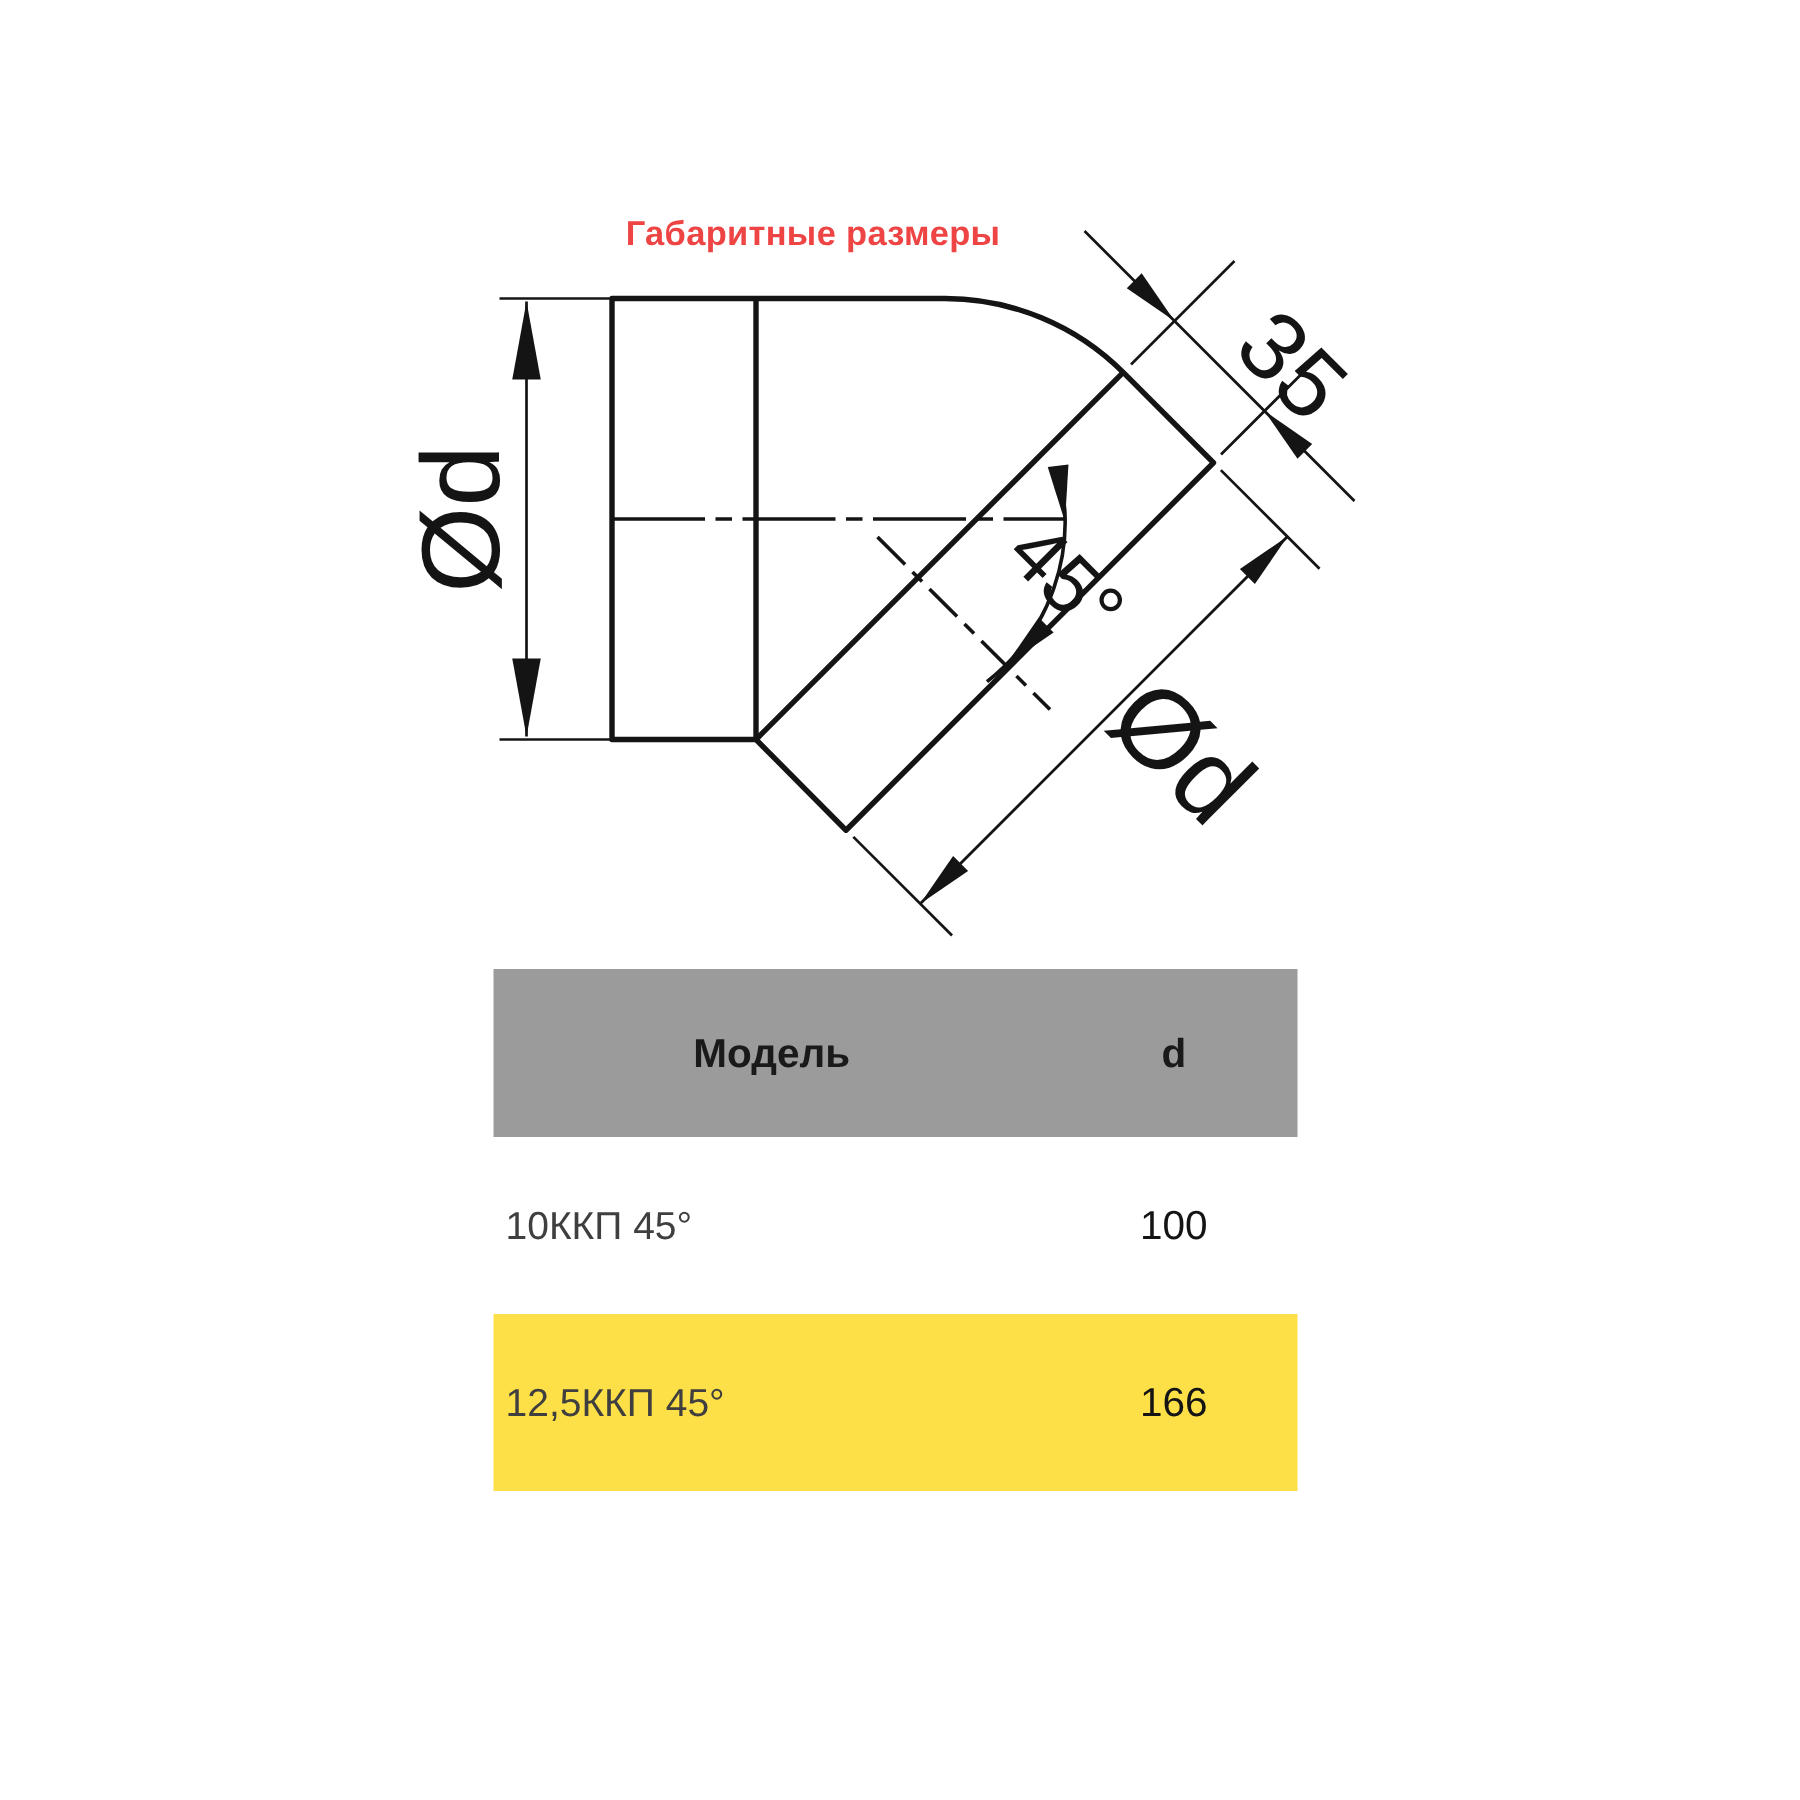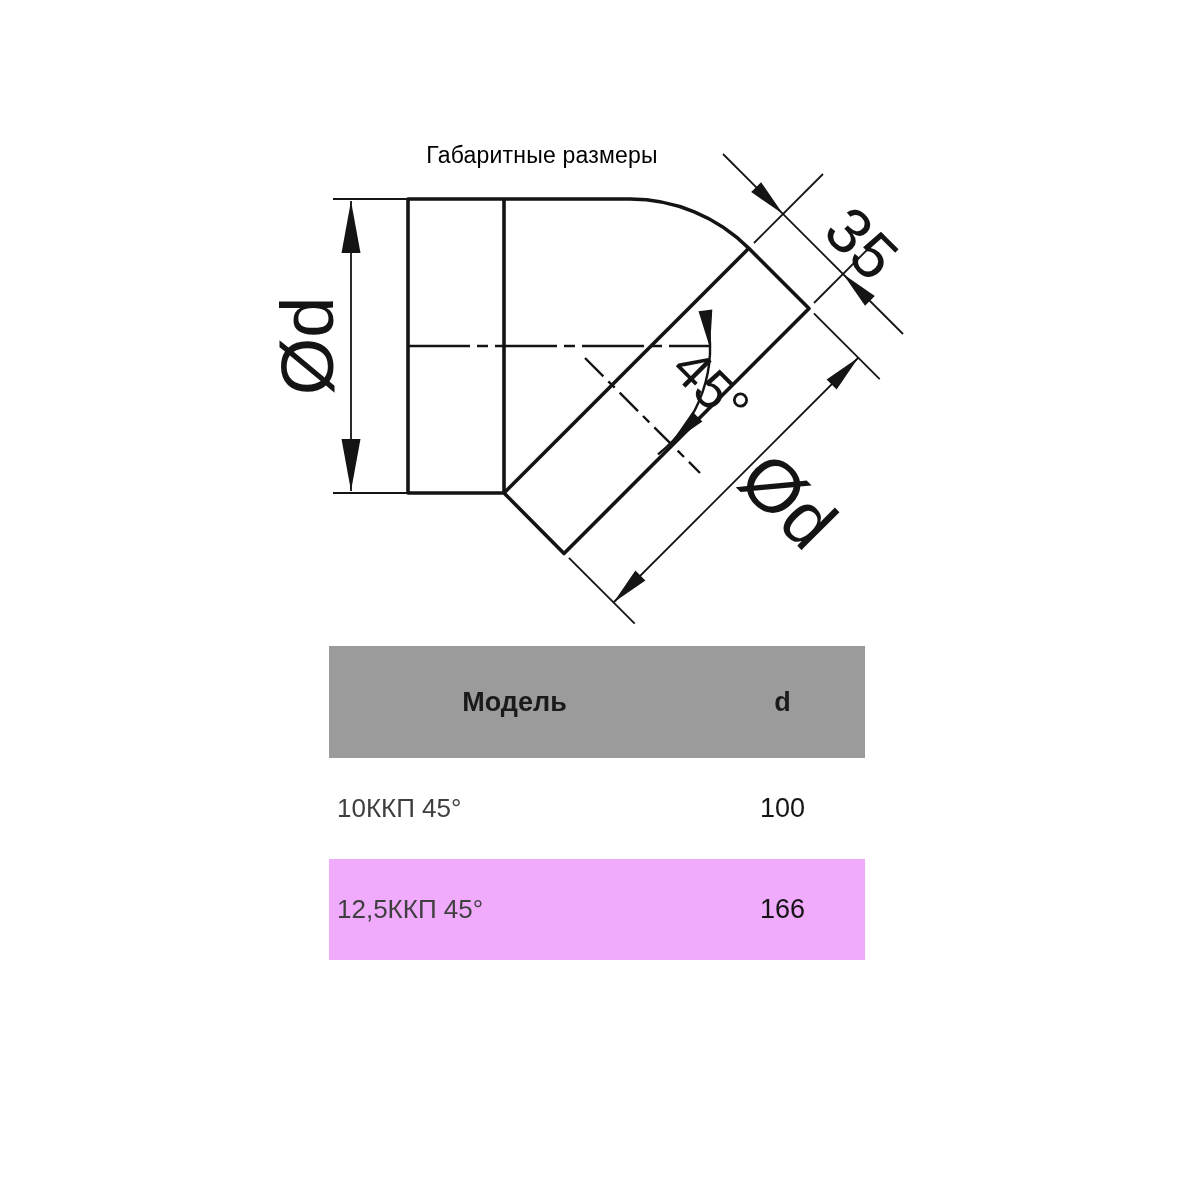--- a/index.html
+++ b/index.html
@@ -2,34 +2,34 @@
 <html><head>
 <meta charset="utf-8">
 <style>
   html,body{margin:0;padding:0;background:#fff;}
   #canvas{
     position:relative;width:1200px;height:1200px;background:#ffffff;overflow:hidden;
     font-family:"Liberation Sans","DejaVu Sans",sans-serif;color:#161616;
   }
   .title{
     position:absolute;top:142px;left:0;width:1084px;text-align:center;
-    font-size:23px;font-weight:normal;color:#000000;letter-spacing:.2px;
+    font-size:23px;font-weight:bold;color:#ef4444;letter-spacing:.2px;
   }
   svg text{font-family:"Liberation Sans","DejaVu Sans",sans-serif;fill:#141414;}
   .spec-table{position:absolute;left:329px;top:646px;width:536px;}
   .t-head{
     height:112px;background:#9b9b9b;display:grid;grid-template-columns:371px 1fr;
     align-items:center;
   }
   .t-head .th{font-size:27px;font-weight:bold;color:#1a1a1a;text-align:center;}
   .t-row{
-    height:101px;display:grid;grid-template-columns:371px 1fr;align-items:center;
+    height:118px;display:grid;grid-template-columns:371px 1fr;align-items:center;
     background:#ffffff;
   }
-  .t-row.alt{background:#f0abfc;}
+  .t-row.alt{background:#fde047;}
   .t-row .model{font-size:26px;font-weight:normal;color:#3f3f3f;padding-left:8px;text-align:left;}
   .t-row .val{font-size:27px;font-weight:normal;color:#141414;text-align:center;}
 </style>
 </head>
 <body>
 
 <div id="canvas">
 
   <div class="title">Габаритные размеры</div>
 

